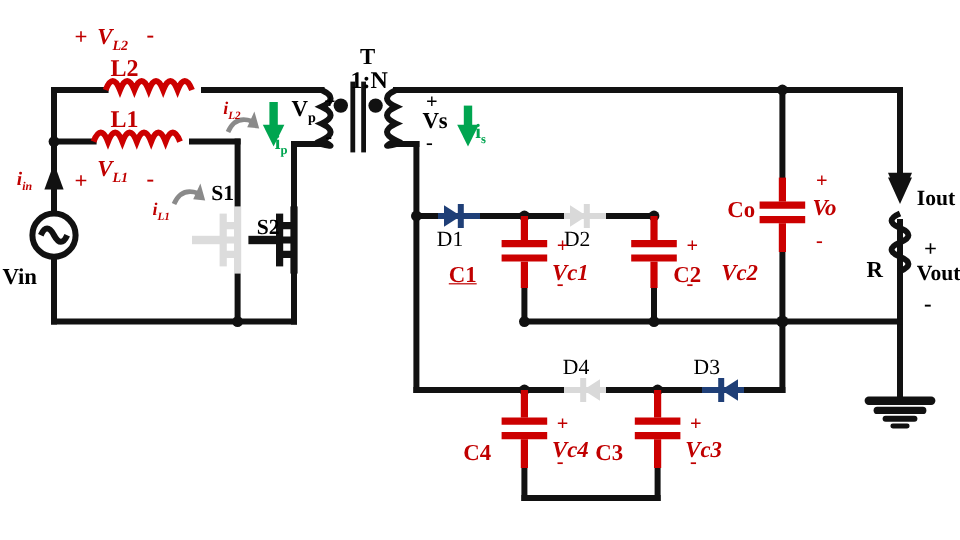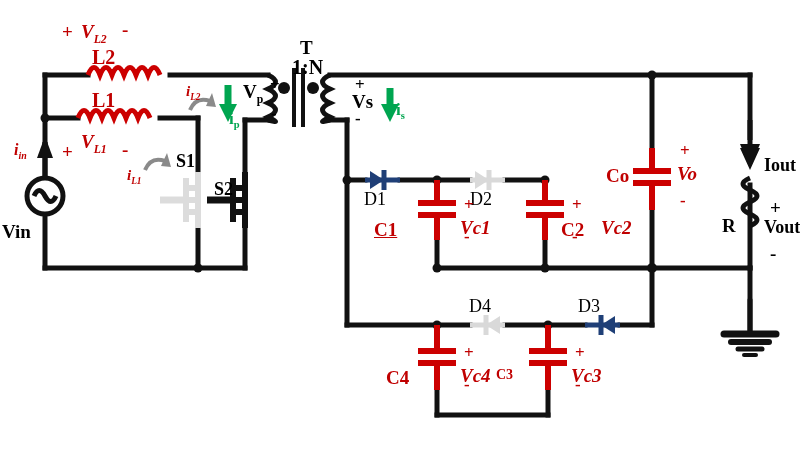--- a/index.html
+++ b/index.html
@@ -284,21 +284,21 @@
   <div class="lbl redu" style="left:516px;top:220px;font-size:19px;margin-left:45px;">C2</div>
   <div class="lbl red" style="left:569px;top:218px;font-size:19px;margin-left:32px;">Vc2</div>
   <div class="lbl redu" style="left:572px;top:196px;font-size:17px;">+</div>
   <div class="lbl redu" style="left:572px;top:228px;font-size:17px;">-</div>
 
   <div class="lbl redu" style="left:386px;top:368px;font-size:19px;">C4</div>
   <div class="lbl red" style="left:460px;top:366px;font-size:19px;">Vc4</div>
   <div class="lbl redu" style="left:464px;top:344px;font-size:17px;">+</div>
   <div class="lbl redu" style="left:464px;top:376px;font-size:17px;">-</div>
 
-  <div class="lbl redu" style="left:496px;top:368px;font-size:14px;">C3</div>
+  <div class="lbl redu" style="left:496px;top:368px;font-size:19px;">C3</div>
   <div class="lbl red" style="left:571px;top:366px;font-size:19px;text-align:center;">Vc3</div>
   <div class="lbl redu" style="left:575px;top:344px;font-size:17px;">+</div>
   <div class="lbl redu" style="left:575px;top:376px;font-size:17px;">-</div>
 
   <div class="lbl redu" style="left:606px;top:166px;font-size:19px;">Co</div>
   <div class="lbl red" style="left:677px;top:164px;font-size:19px;">Vo</div>
   <div class="lbl redu" style="left:680px;top:142px;font-size:17px;">+</div>
   <div class="lbl redu" style="left:680px;top:192px;font-size:17px;">-</div>
 
   <div class="lbl blk" style="left:764px;top:156px;font-size:18px;">Iout</div>

